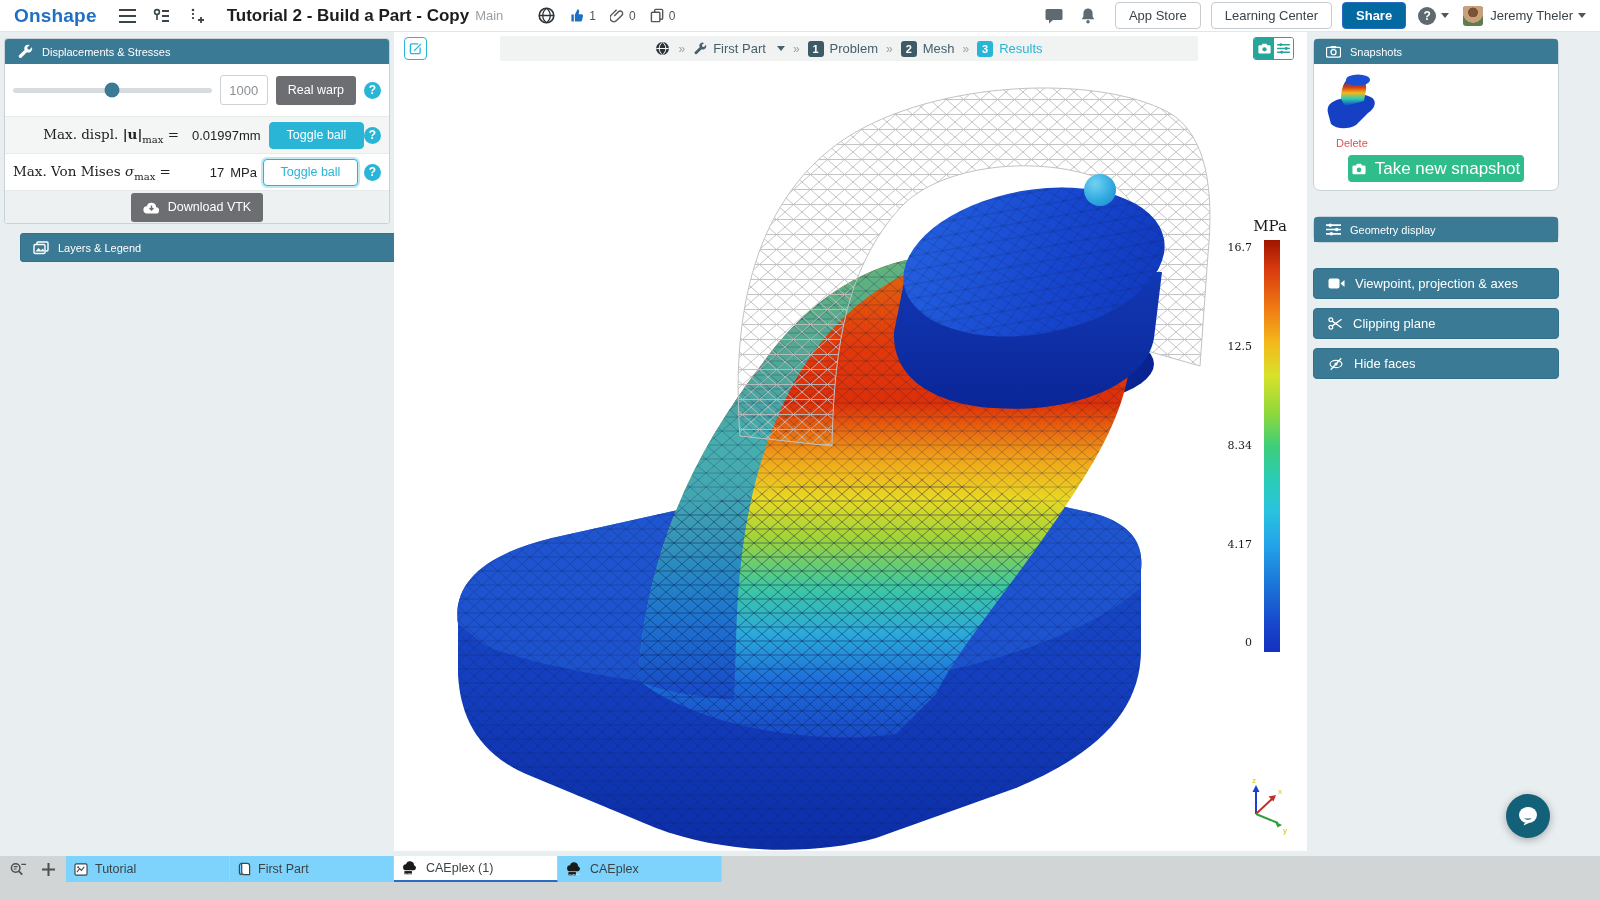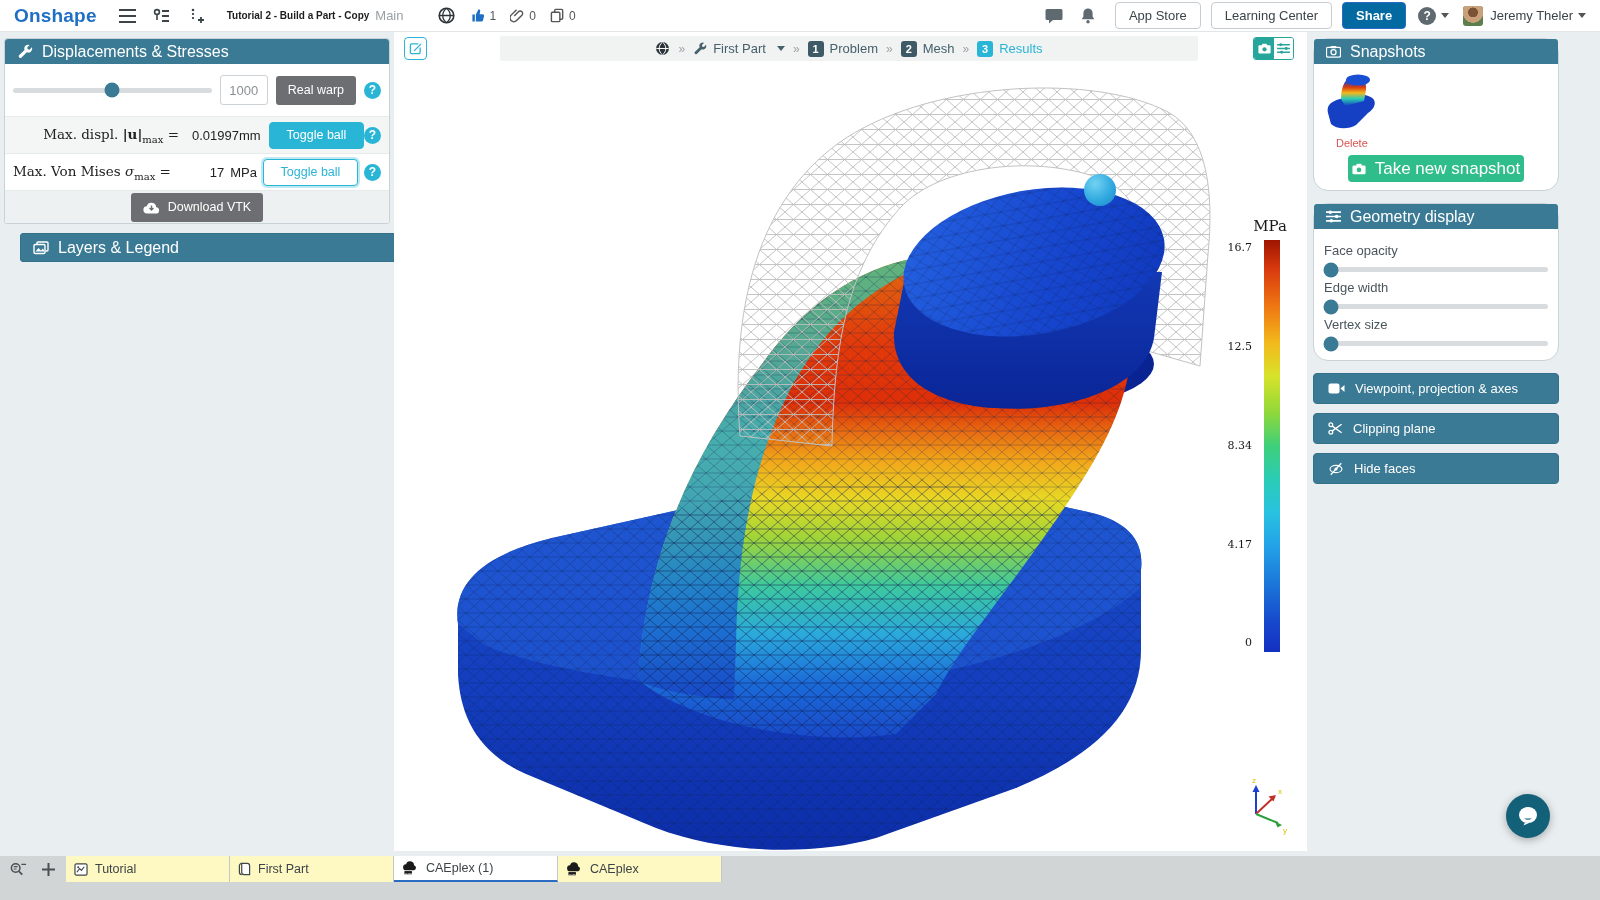--- a/index.html
+++ b/index.html
@@ -5,38 +5,38 @@
   * { margin:0; padding:0; box-sizing:border-box; }
   html,body { width:1600px; height:900px; overflow:hidden; background:#e9eef1;
               font-family:"Liberation Sans", sans-serif; font-size:13px; color:#333; }
 
   
   .topbar { position:absolute; left:0; top:0; width:1600px; height:32px; background:#fff;
             border-bottom:1px solid #e3e6e8; display:flex; align-items:center; z-index:50; }
   .logo { font-size:19px; font-weight:bold; color:#1f6fc4; margin:0 14px 0 14px; letter-spacing:.2px; }
   .tb-icon { width:22px; height:22px; display:flex; align-items:center; justify-content:center;
              margin:0 6px; color:#3a4449; }
-  .doc-title { font-size:10px; font-weight:bold; color:#1d1d1d; margin:0 6px 0 14px; white-space:nowrap; }
+  .doc-title { font-size:17px; font-weight:bold; color:#1d1d1d; margin:0 6px 0 14px; white-space:nowrap; }
   .ws-name { color:#9aa0a4; font-size:13px; margin-right:26px; }
   .tb-stat { display:flex; align-items:center; color:#555; font-size:12px; margin:0 7px; gap:4px; }
   .tb-right { margin-left:auto; display:flex; align-items:center; }
   .tb-btn { border:1px solid #c7ccd0; border-radius:4px; background:#fff; color:#3a4449;
             font-size:13px; padding:5px 13px; margin-left:10px; cursor:pointer; }
   .tb-share { background:#0369a1; border-color:#2b6bc3; color:#fff; font-weight:bold; }
   .help-circle { width:18px; height:18px; border-radius:50%; background:#5f6a70; color:#fff;
                  font-size:12px; font-weight:bold; display:flex; align-items:center; justify-content:center; }
   .caret { width:0; height:0; border-left:4px solid transparent; border-right:4px solid transparent;
            border-top:5px solid #555; display:inline-block; margin-left:5px; }
   .avatar { width:20px; height:20px; border-radius:3px; margin:0 7px 0 14px;
             background:radial-gradient(circle at 50% 32%, #7a5236 0 28%, #c9a07a 30% 60%, #5d7f4e 62%); }
   .user-name { font-size:13px; color:#3a4449; }
 
   
   .teal-header { background:#3a7a94; color:#fff; height:25px; display:flex; align-items:center;
-                 gap:9px; padding:0 12px; font-size:16px; border-radius:3px 3px 0 0; }
+                 gap:9px; padding:0 12px; font-size:11px; border-radius:3px 3px 0 0; }
   .teal-btn { background:#3a7a94; color:#fff; height:31px; display:flex; align-items:center;
               gap:10px; padding:0 14px; font-size:13px; border-radius:4px; border:1px solid #33708a;
               cursor:pointer; width:100%; }
   .qmark { width:17px; height:17px; border-radius:50%; background:#29b5d6; color:#fff; font-size:12px;
            font-weight:bold; display:flex; align-items:center; justify-content:center; flex:none; cursor:pointer; }
 
   
   .left-panel { position:absolute; left:4px; top:38px; width:386px; background:#fff;
                 border:1px solid #c9d2d6; border-radius:3px; }
   .lp-row { display:flex; align-items:center; padding:0 8px; border-top:1px solid #e8ebec; }
@@ -87,38 +87,38 @@
               background:linear-gradient(to bottom,
                 #9e1500 0%, #d83a0e 7%, #ef7612 16%, #f3b91c 25%, #d8e22a 33%, #8fd83a 42%,
                 #3ecf7a 50%, #2accb4 58%, #29c2e0 66%, #23a3e8 74%, #1b74d8 84%, #1747cc 93%, #1430c0 100%); }
   .cb-unit { position:absolute; left:852px; top:185px; width:48px; text-align:center;
              font-family:"DejaVu Serif", serif; font-size:15px; color:#1a1a1a; }
   .cb-tick { position:absolute; width:52px; text-align:right; font-family:"DejaVu Serif", serif;
              font-size:11px; color:#1a1a1a; left:806px; }
 
   
   .right-col { position:absolute; left:1313px; top:38px; width:246px; }
-  .panel { background:#fff; border:1px solid #c9d2d6; border-radius:15px; margin-bottom:12px; }
+  .panel { background:#fff; border:1px solid #c9d2d6; border-radius:7px; margin-bottom:25px; }
   .snap-body { padding:7px 8px 8px 8px; }
   .snap-thumb { width:60px; height:64px; display:block; cursor:pointer; }
   .snap-delete { color:#d9534f; font-size:11px; margin:2px 0 6px 14px; cursor:pointer; display:inline-block; }
   .green-btn { display:flex; align-items:center; justify-content:center; gap:9px; margin:0 auto;
                width:176px; height:27px; background:#2ebd8b; border:none; border-radius:4px;
                color:#fff; font-size:17px; cursor:pointer; }
   .geo-body { padding:8px 10px 12px 10px; }
   .geo-label { color:#4a555b; margin:6px 0 9px 0; }
   .geo-track { position:relative; height:5px; background:#d9dcde; border-radius:3px; margin-bottom:8px; cursor:pointer; }
 
   
   .tabbar { position:absolute; left:0; top:856px; width:1600px; height:44px; background:#d2d5d6;
             display:flex; align-items:flex-start; }
   .tabbar-icon { width:24px; height:26px; display:flex; align-items:center; justify-content:center;
                  color:#4a5054; cursor:pointer; margin-left:6px; }
   .tab { width:164px; height:26px; display:flex; align-items:center; gap:7px; padding:0 8px;
-         background:#fef9c3; border-right:1px solid #c4c8ca; font-size:12.5px; color:#3c4347;
+         background:#7dd3fc; border-right:1px solid #c4c8ca; font-size:12.5px; color:#3c4347;
          cursor:pointer; white-space:nowrap; overflow:hidden; }
   .tab-active { background:#fff; border-bottom:2px solid #2b6bc3; height:26px; }
 
   
   .chat-fab { position:absolute; left:1506px; top:794px; width:44px; height:44px; border-radius:50%;
               background:#136079; box-shadow:0 2px 8px rgba(0,0,0,.3); display:flex; align-items:center;
               justify-content:center; cursor:pointer; z-index:60; }
 </style>
 </head>
 <body>
@@ -452,34 +452,20 @@
   <div class="panel">
     <div class="teal-header">
       <svg width="15" height="13" viewBox="0 0 14 12">
           <path d="M0 2h14M0 6h14M0 10h14" stroke="#fff" stroke-width="1.6"></path>
           <circle cx="4" cy="2" r="1.7" fill="#fff"></circle>
           <circle cx="10" cy="6" r="1.7" fill="#fff"></circle>
           <circle cx="5" cy="10" r="1.7" fill="#fff"></circle>
         </svg>
       <span>Geometry display</span>
     </div>
-    <div class="geo-body">
-      <div class="geo-label">Face opacity</div>
-      <div class="geo-track">
-        <span class="slider-thumb" style="left:7px;"></span>
-      </div>
-      <div class="geo-label">Edge width</div>
-      <div class="geo-track">
-        <span class="slider-thumb" style="left:7px;"></span>
-      </div>
-      <div class="geo-label">Vertex size</div>
-      <div class="geo-track" style="margin-bottom:2px;">
-        <span class="slider-thumb" style="left:7px;"></span>
-      </div>
-    </div>
   </div>
 
   <button class="teal-btn">
     <svg width="17" height="13" viewBox="0 0 17 13">
         <rect x="0.5" y="1.5" width="11" height="10" rx="2" fill="#fff"></rect>
         <path d="M12.5 6.5 16.5 3v7z" fill="#fff"></path>
       </svg>
     <span>Viewpoint, projection &amp; axes</span>
   </button>
   <div style="height:9px;"></div>

